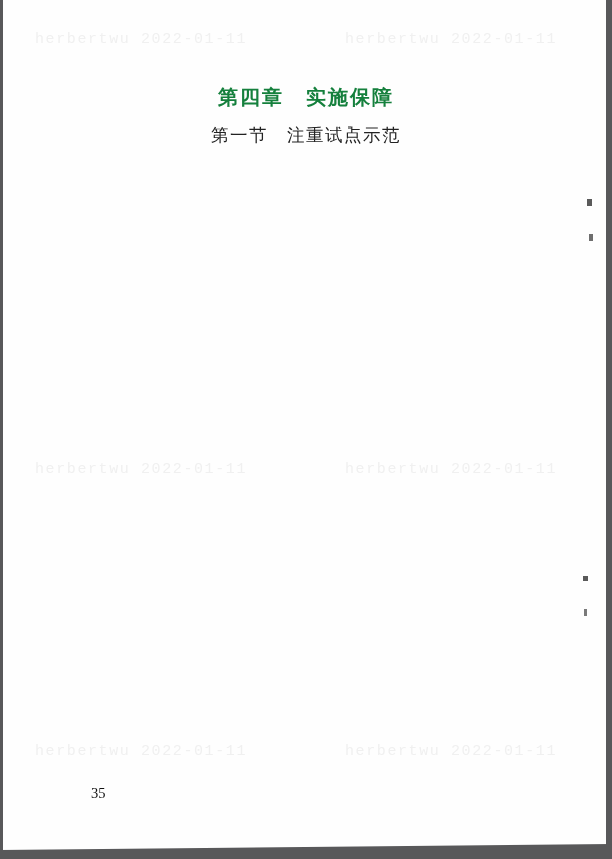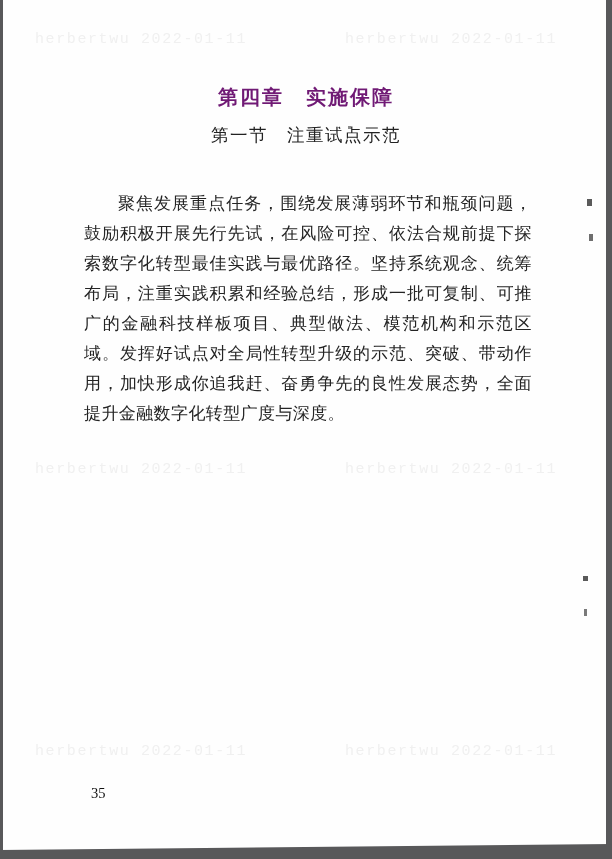--- a/index.html
+++ b/index.html
@@ -43,21 +43,21 @@
   .content { position: absolute; inset: 0; z-index: 2; }
 
   .chapter-title {
     position: absolute;
     left: 0; top: 84px; width: 612px;
     text-align: center;
     font-family: "Liberation Sans", "DejaVu Sans", sans-serif;
     font-weight: bold;
     font-size: 20px;
     letter-spacing: 2px;
-    color: #701a75;
+    color: #15803d;
   }
 
   .section-heading {
     position: absolute;
     left: 0; width: 612px;
     text-align: center;
     font-size: 17.5px;
     letter-spacing: 1.5px;
     color: #222222;
   }
@@ -110,21 +110,20 @@
     <span class="wm-a">herbertwu 2022-01-11</span>
     <span class="wm-b">herbertwu 2022-01-11</span>
   </div>
 
   <div class="content">
 
     <div class="chapter-title">第四章　实施保障</div>
 
     <div class="section-heading sec-1">第一节　注重试点示范</div>
 
-    <div class="body-para para-1">聚焦发展重点任务，围绕发展薄弱环节和瓶颈问题，鼓励积极开展先行先试，在风险可控、依法合规前提下探索数字化转型最佳实践与最优路径。坚持系统观念、统筹布局，注重实践积累和经验总结，形成一批可复制、可推广的金融科技样板项目、典型做法、模范机构和示范区域。发挥好试点对全局性转型升级的示范、突破、带动作用，加快形成你追我赶、奋勇争先的良性发展态势，全面提升金融数字化转型广度与深度。</div>
 
 
 
 
     <div class="page-number">35</div>
   </div>
 
   <div class="speck speck-1"></div>
   <div class="speck speck-2"></div>
   <div class="speck speck-3"></div>

